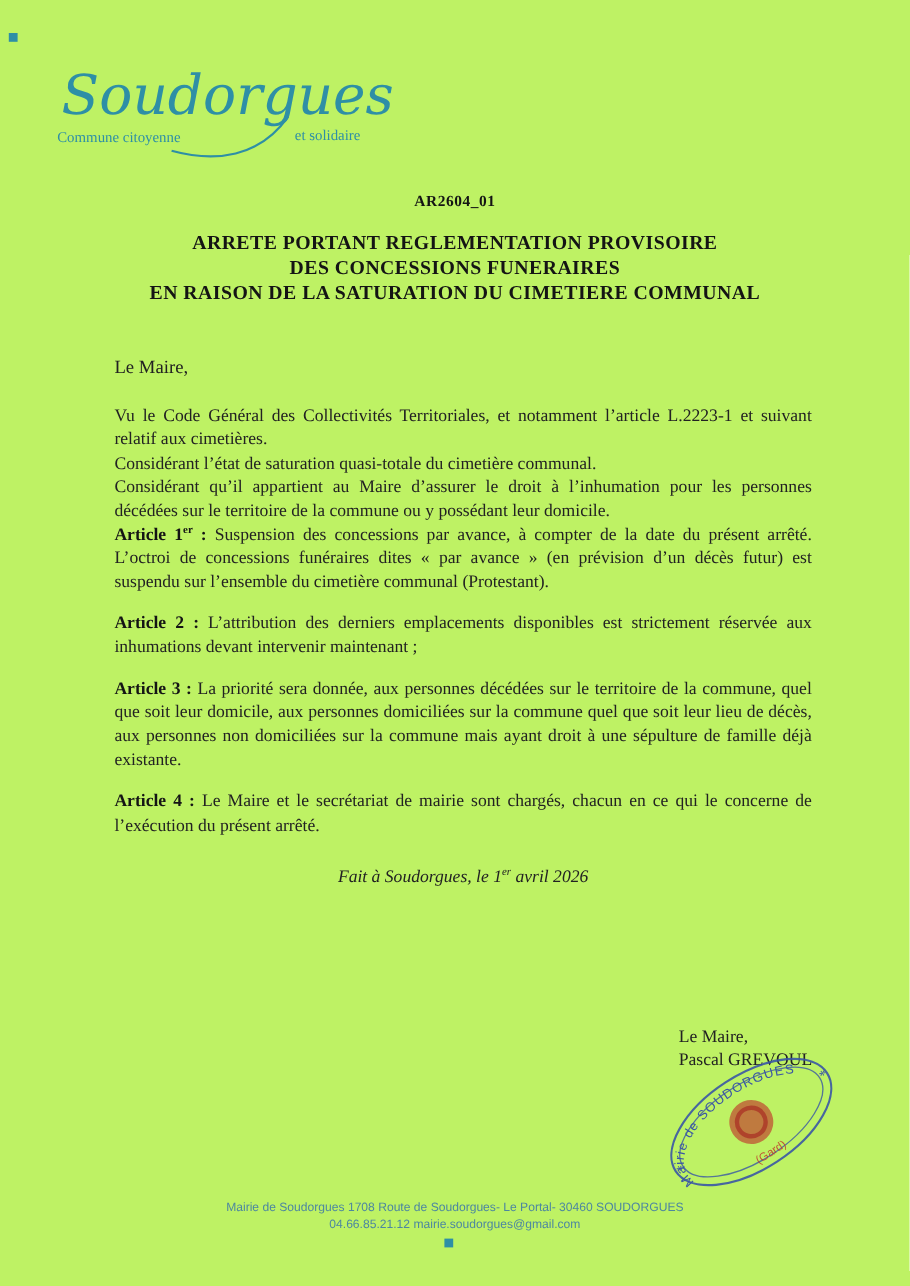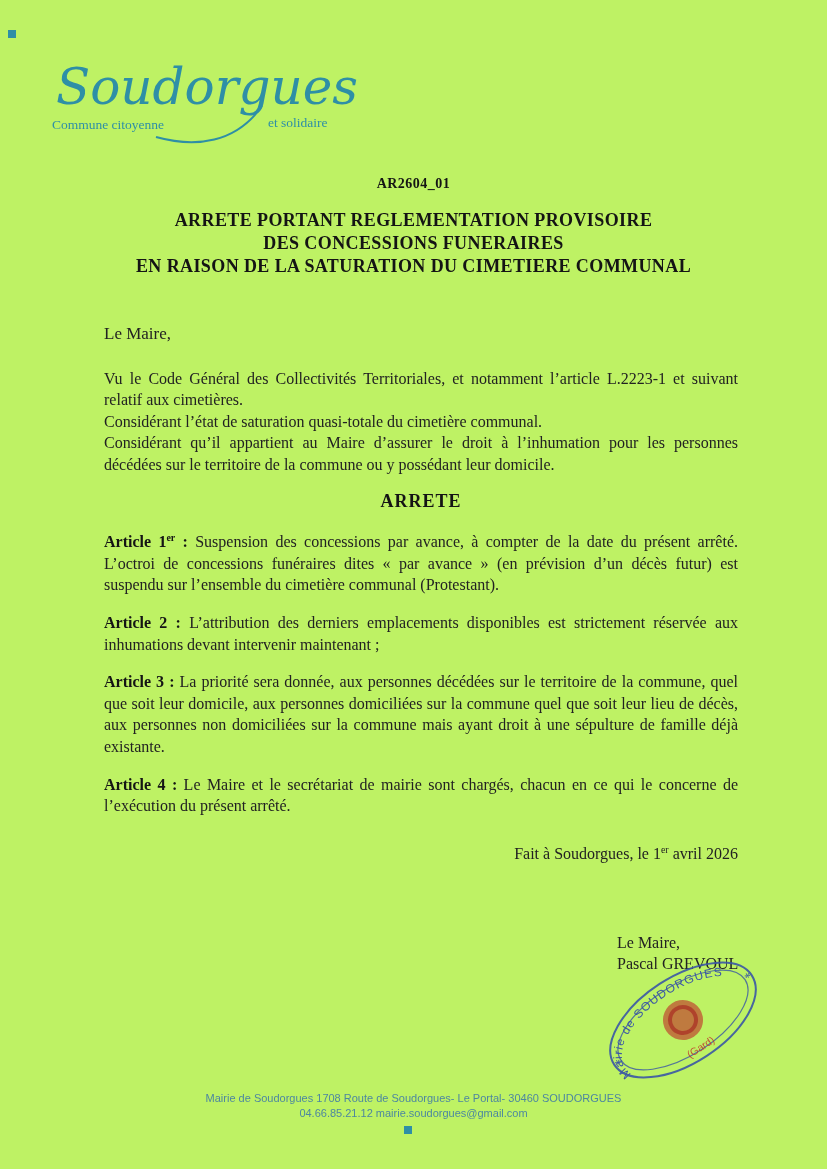--- a/index.html
+++ b/index.html
@@ -33,21 +33,21 @@
   }
   .salutation { font-size: 17px; margin-bottom: 23px; text-align: left; }
   .recital { margin: 0; }
   .decision-heading {
     text-align: center; font-weight: bold; font-size: 18px;
     letter-spacing: 1px; margin: 15px 0 19px; color: #141414;
   }
   .article { margin: 0 0 16px 0; }
   .article strong { color: #141414; }
   sup { font-size: 0.62em; vertical-align: super; line-height: 0; }
-  .date-line { margin-top: 26px; text-align: right; }
+  .date-line { margin-top: 26px; text-align: center; font-style: italic; }
 
   .signature {
     position: absolute; left: 617px; top: 932px;
     font-size: 16px; line-height: 21px; color: #222222;
   }
 
   .stamp { position: absolute; left: 588px; top: 950px; }
 
   .footer {
     position: absolute; left: 0; top: 1091px; width: 100%;
@@ -76,21 +76,20 @@
     <div class="doc-title">EN RAISON DE LA SATURATION DU CIMETIERE COMMUNAL</div>
   </div>
 
   <div class="doc-body">
     <p class="salutation">Le Maire,</p>
 
     <p class="recital">Vu le Code Général des Collectivités Territoriales, et notamment l’article L.2223-1 et suivant relatif aux cimetières.</p>
     <p class="recital">Considérant l’état de saturation quasi-totale du cimetière communal.</p>
     <p class="recital">Considérant qu’il appartient au Maire d’assurer le droit à l’inhumation pour les personnes décédées sur le territoire de la commune ou y possédant leur domicile.</p>
 
-    <p class="decision-heading">ARRETE</p>
 
     <p class="article">
       <strong><span>Article 1</span><sup>er</sup><span> :  </span></strong><span>Suspension des concessions par avance, à compter de la date du présent arrêté. L’octroi de concessions funéraires dites « par avance » (en prévision d’un décès futur) est suspendu sur l’ensemble du cimetière communal (Protestant).</span>
     </p>
 
     <p class="article">
       <strong><span>Article 2</span><sup></sup><span> : </span></strong><span>L’attribution des derniers emplacements disponibles est strictement réservée aux inhumations devant intervenir maintenant ;</span>
     </p>
 
     <p class="article">

